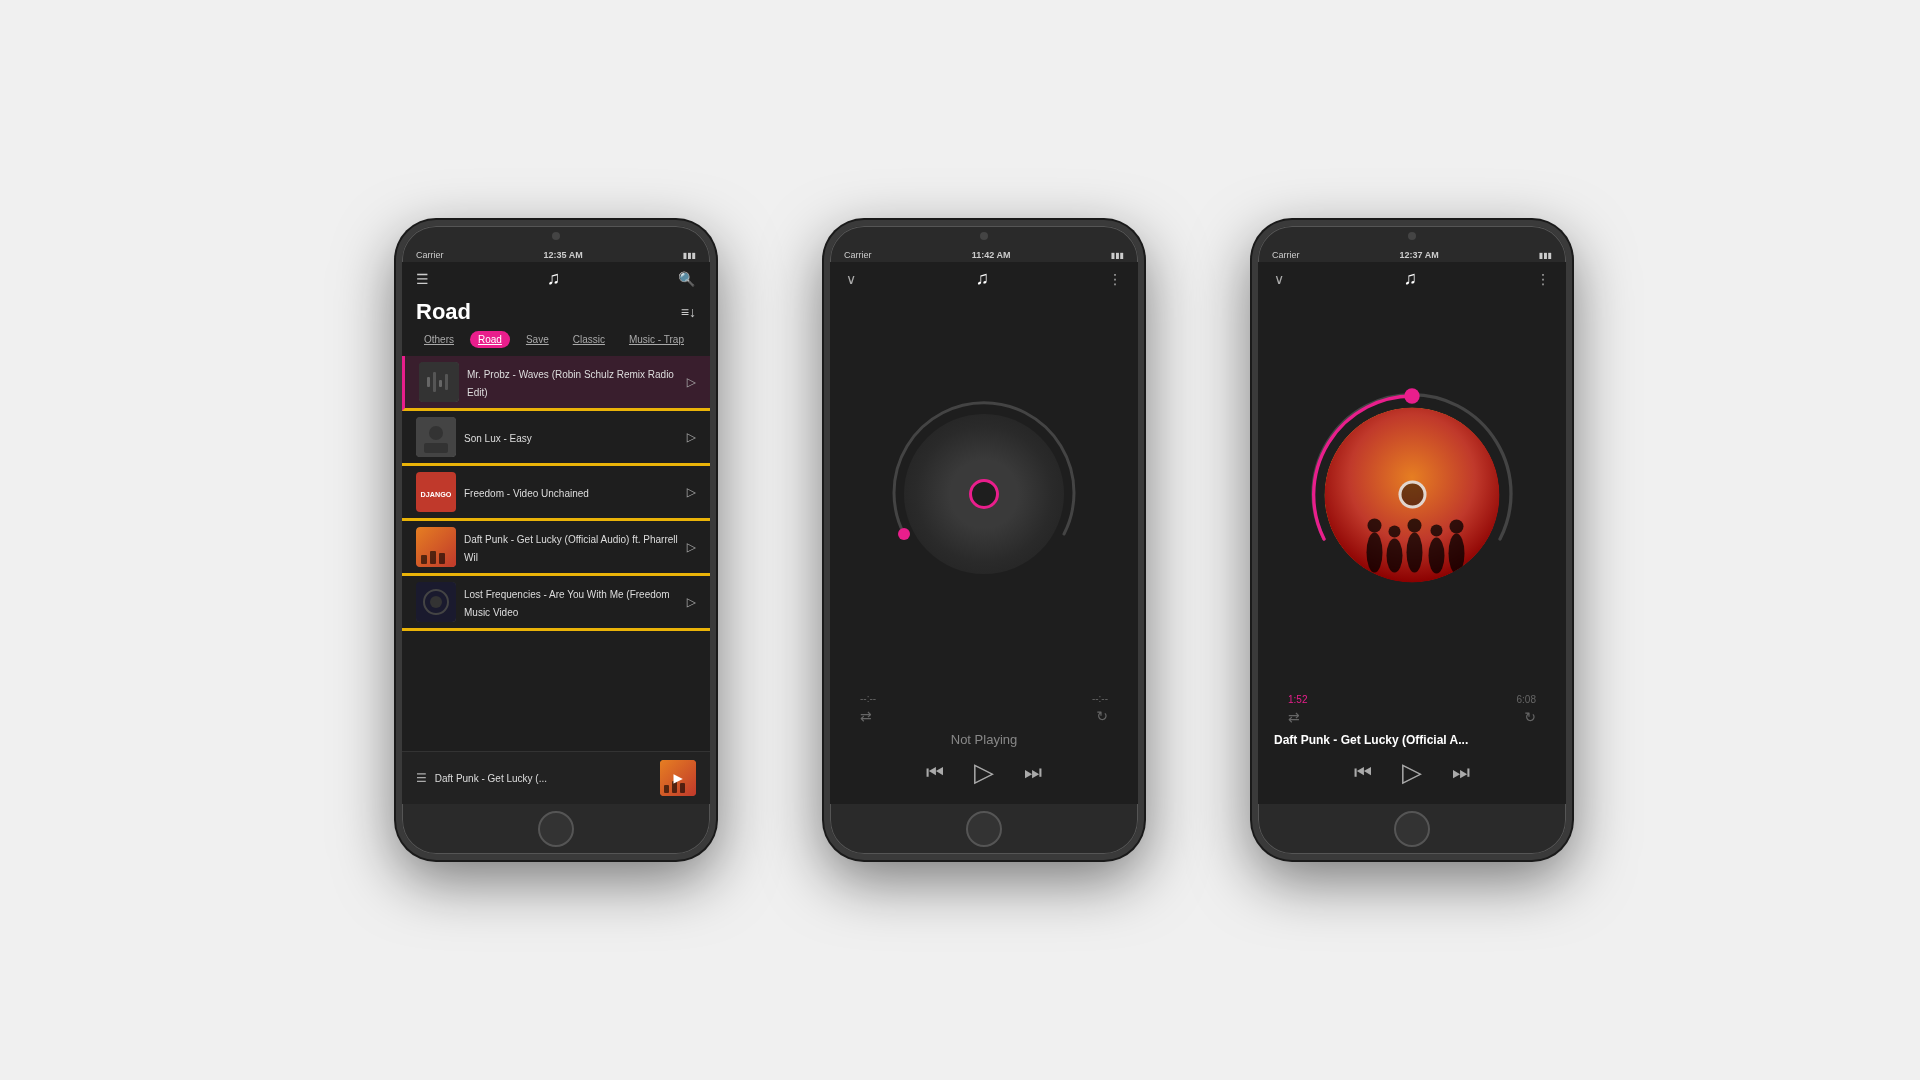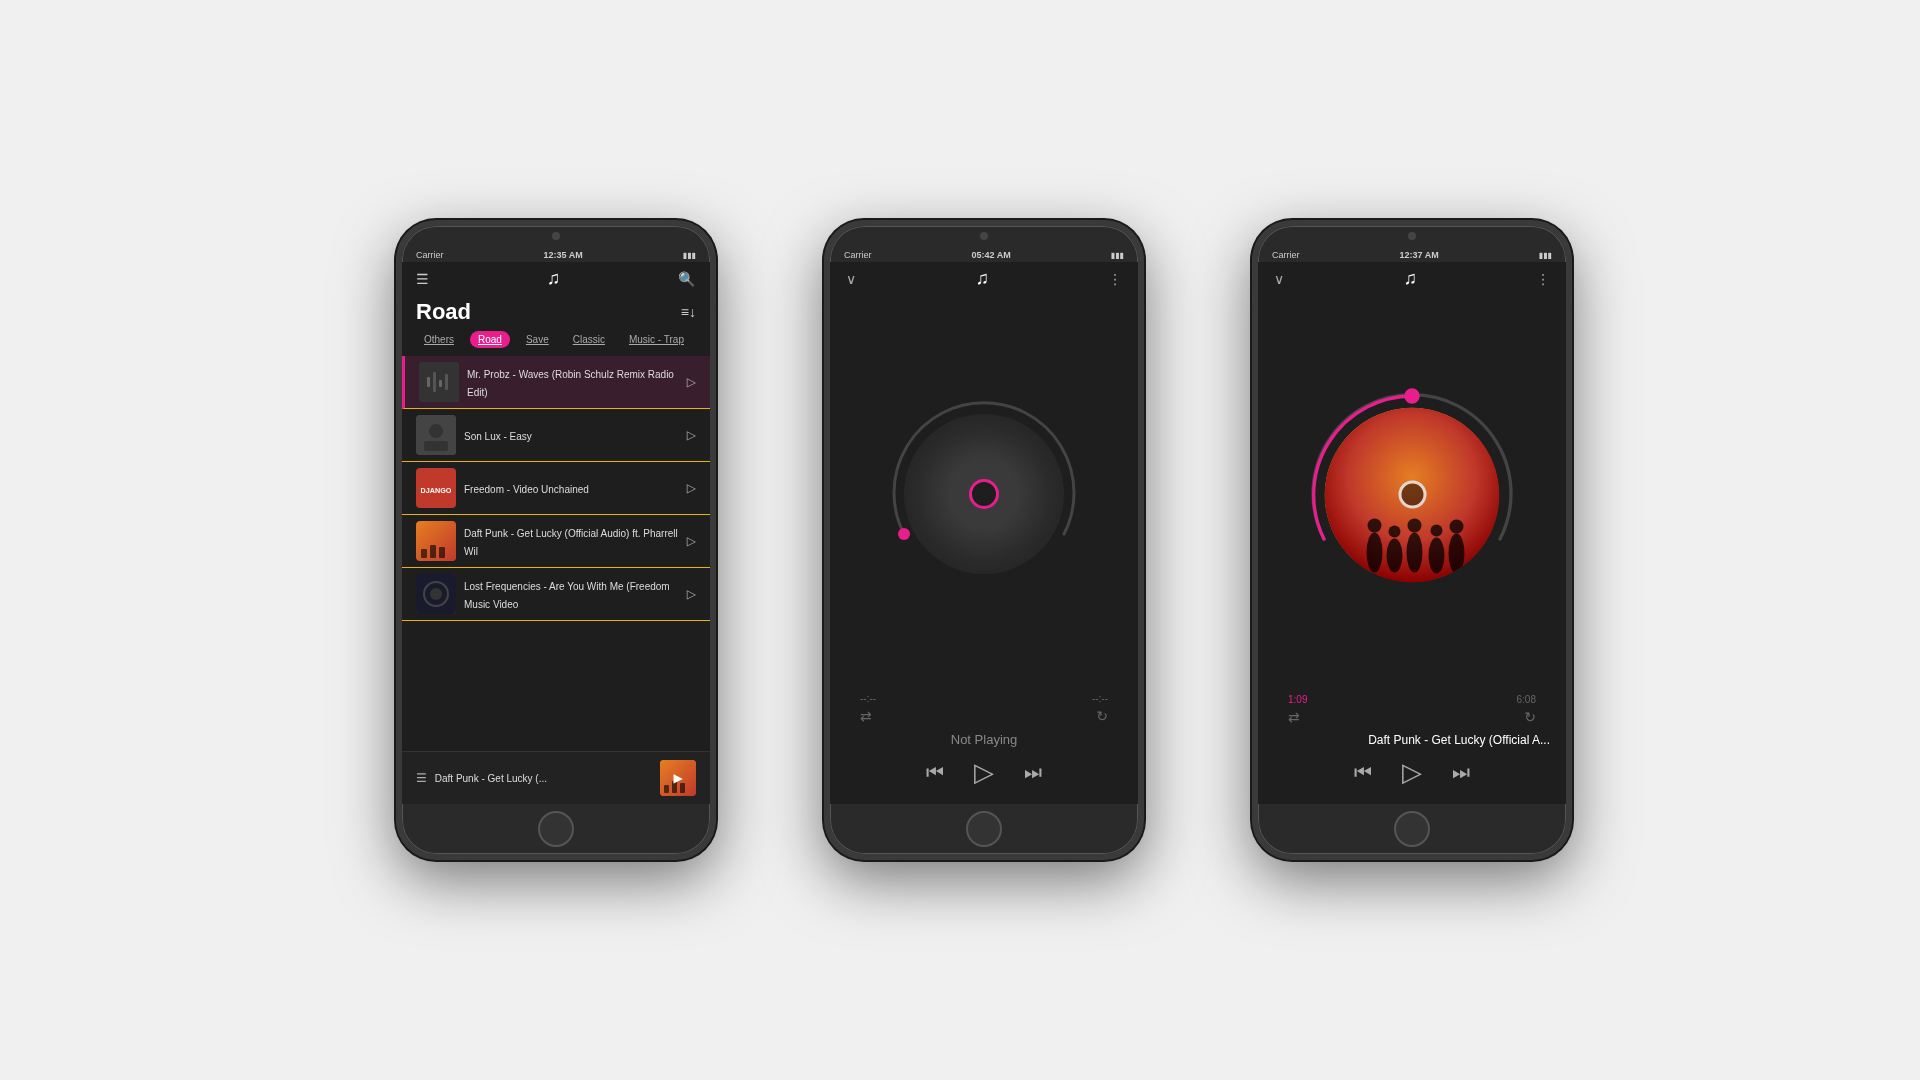--- a/index.html
+++ b/index.html
@@ -130,21 +130,21 @@
       background: #e91e8c;
       color: white;
     }
 
     .song-list { flex: 1; overflow: hidden; }
     .song-item {
       display: flex;
       align-items: center;
       padding: 6px 14px;
       gap: 8px;
-      border-bottom: 1px solid #eab308;
+      border-bottom: 3px solid #eab308;
     }
     .song-item.active { background: #e91e8c22; border-left: 3px solid #e91e8c; }
     .song-thumb {
       width: 40px;
       height: 40px;
       border-radius: 4px;
       flex-shrink: 0;
       overflow: hidden;
       display: flex;
       align-items: center;
@@ -280,27 +280,28 @@
       background: linear-gradient(135deg, #e67e22 30%, #8b0000 70%, #c0392b 100%);
       border-radius: 50%;
       position: relative;
       overflow: hidden;
       display: flex;
       align-items: center;
       justify-content: center;
     }
 
     .song-title-player {
-      text-align: right;
+      text-align: left;
       font-size: 12px;
       color: white;
       padding: 0 16px 10px;
       white-space: nowrap;
       overflow: hidden;
       text-overflow: ellipsis;
+      font-weight: bold;
     }
 
     .time-playing { color: #e91e8c; }
     .time-remaining { color: #666; }
 
     
     .arc-svg {
       position: absolute;
       top: 0;
       left: 0;
@@ -446,21 +447,21 @@
     <div class="home-button"></div>
   </div>
 </div>
 
 <div class="phone">
   <div class="phone-top">
     <div class="phone-camera"></div>
   </div>
   <div class="status-bar">
     <span class="carrier">Carrier</span>
-    <span class="time">05:42 AM</span>
+    <span class="time">11:42 AM</span>
     <span class="icons">▮▮▮</span>
   </div>
   <div class="phone-screen">
 
     <div class="player-header">
       <span class="down-icon">∨</span>
       <span class="music-note">♫</span>
       <span class="more-icon">⋮</span>
     </div>
 
@@ -551,21 +552,21 @@
               <ellipse cx="132" cy="146" rx="8" ry="20" fill="rgba(0,0,0,0.75)"></ellipse>
               <circle cx="132" cy="119" r="7" fill="rgba(0,0,0,0.75)"></circle>
             </svg>
             <div class="vinyl-center filled" style="position:absolute;top:50%;left:50%;transform:translate(-50%,-50%);width:28px;height:28px;border-radius:50%;border:3px solid rgba(255,255,255,0.8);background:rgba(0,0,0,0.5);z-index:2;"></div>
           </div>
         </div>
       </div>
     </div>
 
     <div class="time-row">
-      <span class="time-playing">1:09</span>
+      <span class="time-playing">1:52</span>
       <span class="time-remaining">6:08</span>
     </div>
 
     <div class="controls-row">
       <span class="ctrl-btn">⇄</span>
       <span class="ctrl-btn">↻</span>
     </div>
 
     <div class="song-title-player">Daft Punk - Get Lucky (Official A...</div>
 

